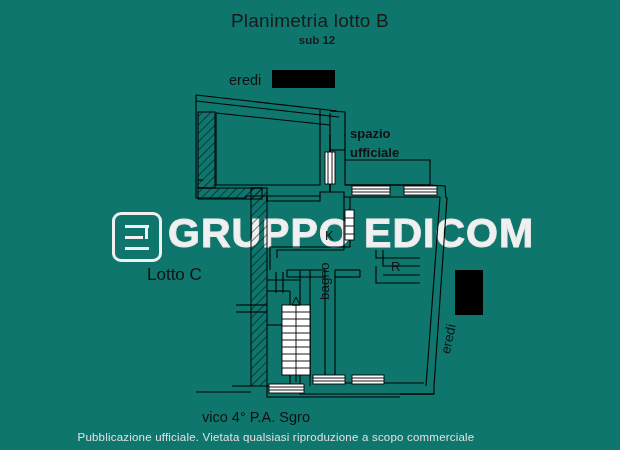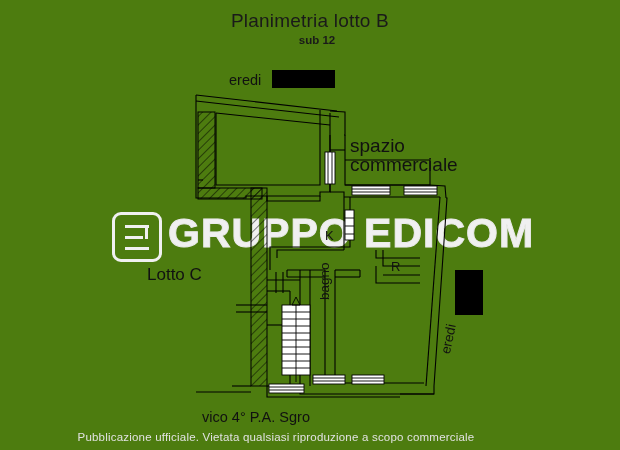--- a/index.html
+++ b/index.html
@@ -7,21 +7,21 @@
     padding: 0;
     background: #ffffff;
   }
   body {
     font-family: "Liberation Sans", sans-serif;
   }
   #page {
     position: relative;
     width: 620px;
     height: 450px;
-    background: #4d7c0f;
+    background: #0f766e;
     overflow: hidden;
   }
 
   
   .title {
     position: absolute;
     left: 0;
     top: 10px;
     width: 620px;
     text-align: center;
@@ -97,21 +97,21 @@
     background: #f0f0f0;
   }
 
   
   .lbl {
     position: absolute;
     color: #111111;
     white-space: nowrap;
   }
   .lbl-eredi-top   { left: 229px; top: 72px;  font-size: 14.5px; }
-  .lbl-spazio      { left: 350px; top: 136px; font-size: 19px; line-height: 19px; }
+  .lbl-spazio      { left: 350px; top: 124px; font-size: 13px; line-height: 19px; font-weight: bold; }
   .lbl-lottoc      { left: 147px; top: 265px; font-size: 17px; }
   .lbl-k           { left: 325px; top: 228px; font-size: 13px; }
   .lbl-r           { left: 391px; top: 259px; font-size: 13px; }
   .lbl-bagno {
     left: 317px; top: 300px; font-size: 13.5px;
     transform: rotate(-90deg);
     transform-origin: left top;
   }
   .lbl-eredi-right {
     left: 438px; top: 352px; font-size: 13.5px;
@@ -294,21 +294,21 @@
       <path d="M 236 312 L 267 312"></path>
       <path d="M 232 386 L 251 386"></path>
       <path d="M 196 101 L 196 95"></path>
     </g>
   </svg>
 
   <div class="lbl lbl-eredi-top">eredi</div>
 
   <div class="lbl lbl-spazio">
     <div>spazio</div>
-    <div>commerciale</div>
+    <div>ufficiale</div>
   </div>
 
   <div class="lbl lbl-lottoc">Lotto C</div>
 
   <div class="lbl lbl-k">K</div>
 
   <div class="lbl lbl-r">R</div>
 
   <div class="lbl lbl-bagno">bagno</div>
 

